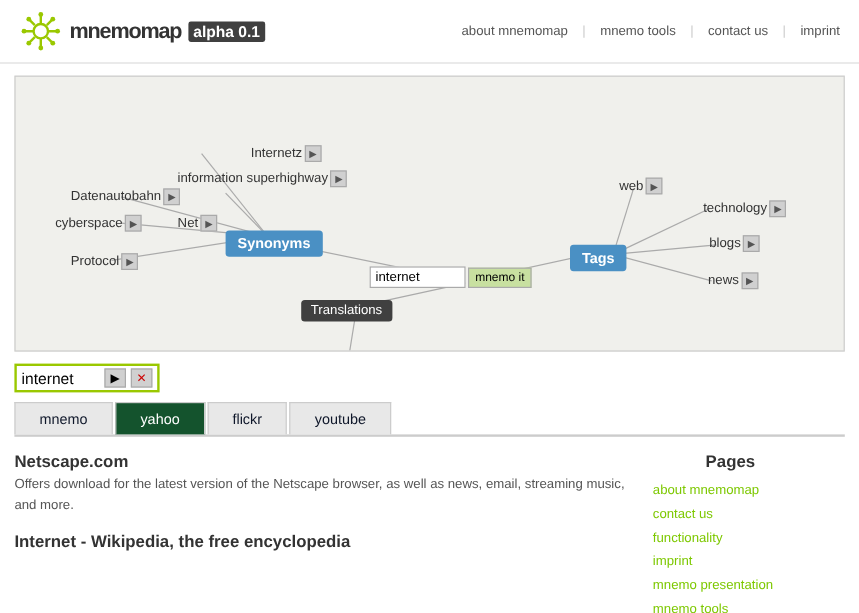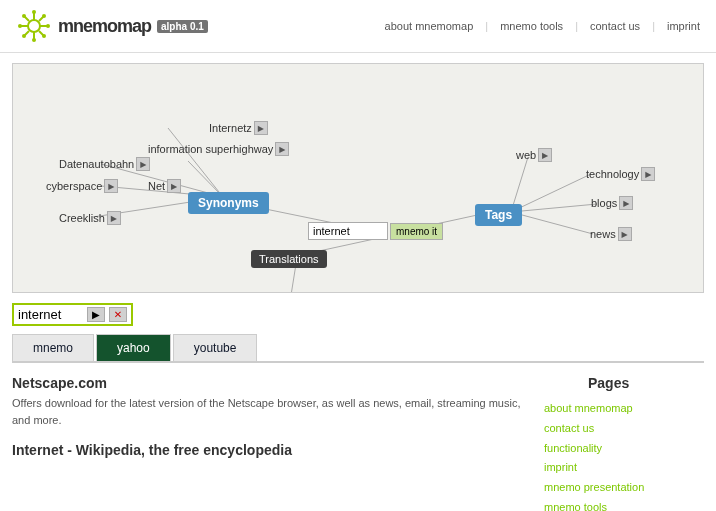--- a/index.html
+++ b/index.html
@@ -24,23 +24,23 @@
       width: 36px;
       height: 36px;
     }
     #logo-text {
       font-size: 18px;
       font-weight: bold;
       color: #333;
       letter-spacing: -1px;
     }
     #alpha-badge {
-      background: #737373;
+      background: #404040;
       color: #fff;
-      font-size: 10px;
+      font-size: 13px;
       padding: 1px 4px;
       border-radius: 2px;
       font-weight: bold;
     }
     #nav-links {
       display: flex;
       align-items: center;
       gap: 12px;
       font-size: 11px;
     }
@@ -322,21 +322,21 @@
     <span class="node-label">cyberspace</span>
     <span class="node-btn">▶</span>
   </div>
 
   <div class="node" style="left:135px;top:115px;">
     <span class="node-label">Net</span>
     <span class="node-btn">▶</span>
   </div>
 
   <div class="node" style="left:46px;top:147px;">
-    <span class="node-label">Creeklish</span>
+    <span class="node-label">Protocol</span>
     <span class="node-btn">▶</span>
   </div>
 
   <div class="node" style="left:503px;top:84px;text-align:right;">
     <span class="node-label">web</span>
     <span class="node-btn">▶</span>
   </div>
 
   <div class="node" style="left:573px;top:103px;">
     <span class="node-label">technology</span>
@@ -359,20 +359,21 @@
   <div id="search-input-wrapper">
     <input type="text" value="internet" style="border: none; outline: none; font-size: 13px; width: 65px;">
     <button class="search-action-btn">▶</button>
     <button class="search-action-btn close">✕</button>
   </div>
 </div>
 
 <div id="tabs-container">
   <div class="tab">mnemo</div>
   <div class="tab active">yahoo</div>
+  <div class="tab">flickr</div>
   <div class="tab">youtube</div>
 </div>
 
 <div id="results-area">
   <div id="results-main">
     <div>
       <div class="result-title">Netscape.com</div>
       <div class="result-desc">Offers download for the latest version of the Netscape browser, as well as news, email, streaming music, and more.</div>
     </div>
     <div>

